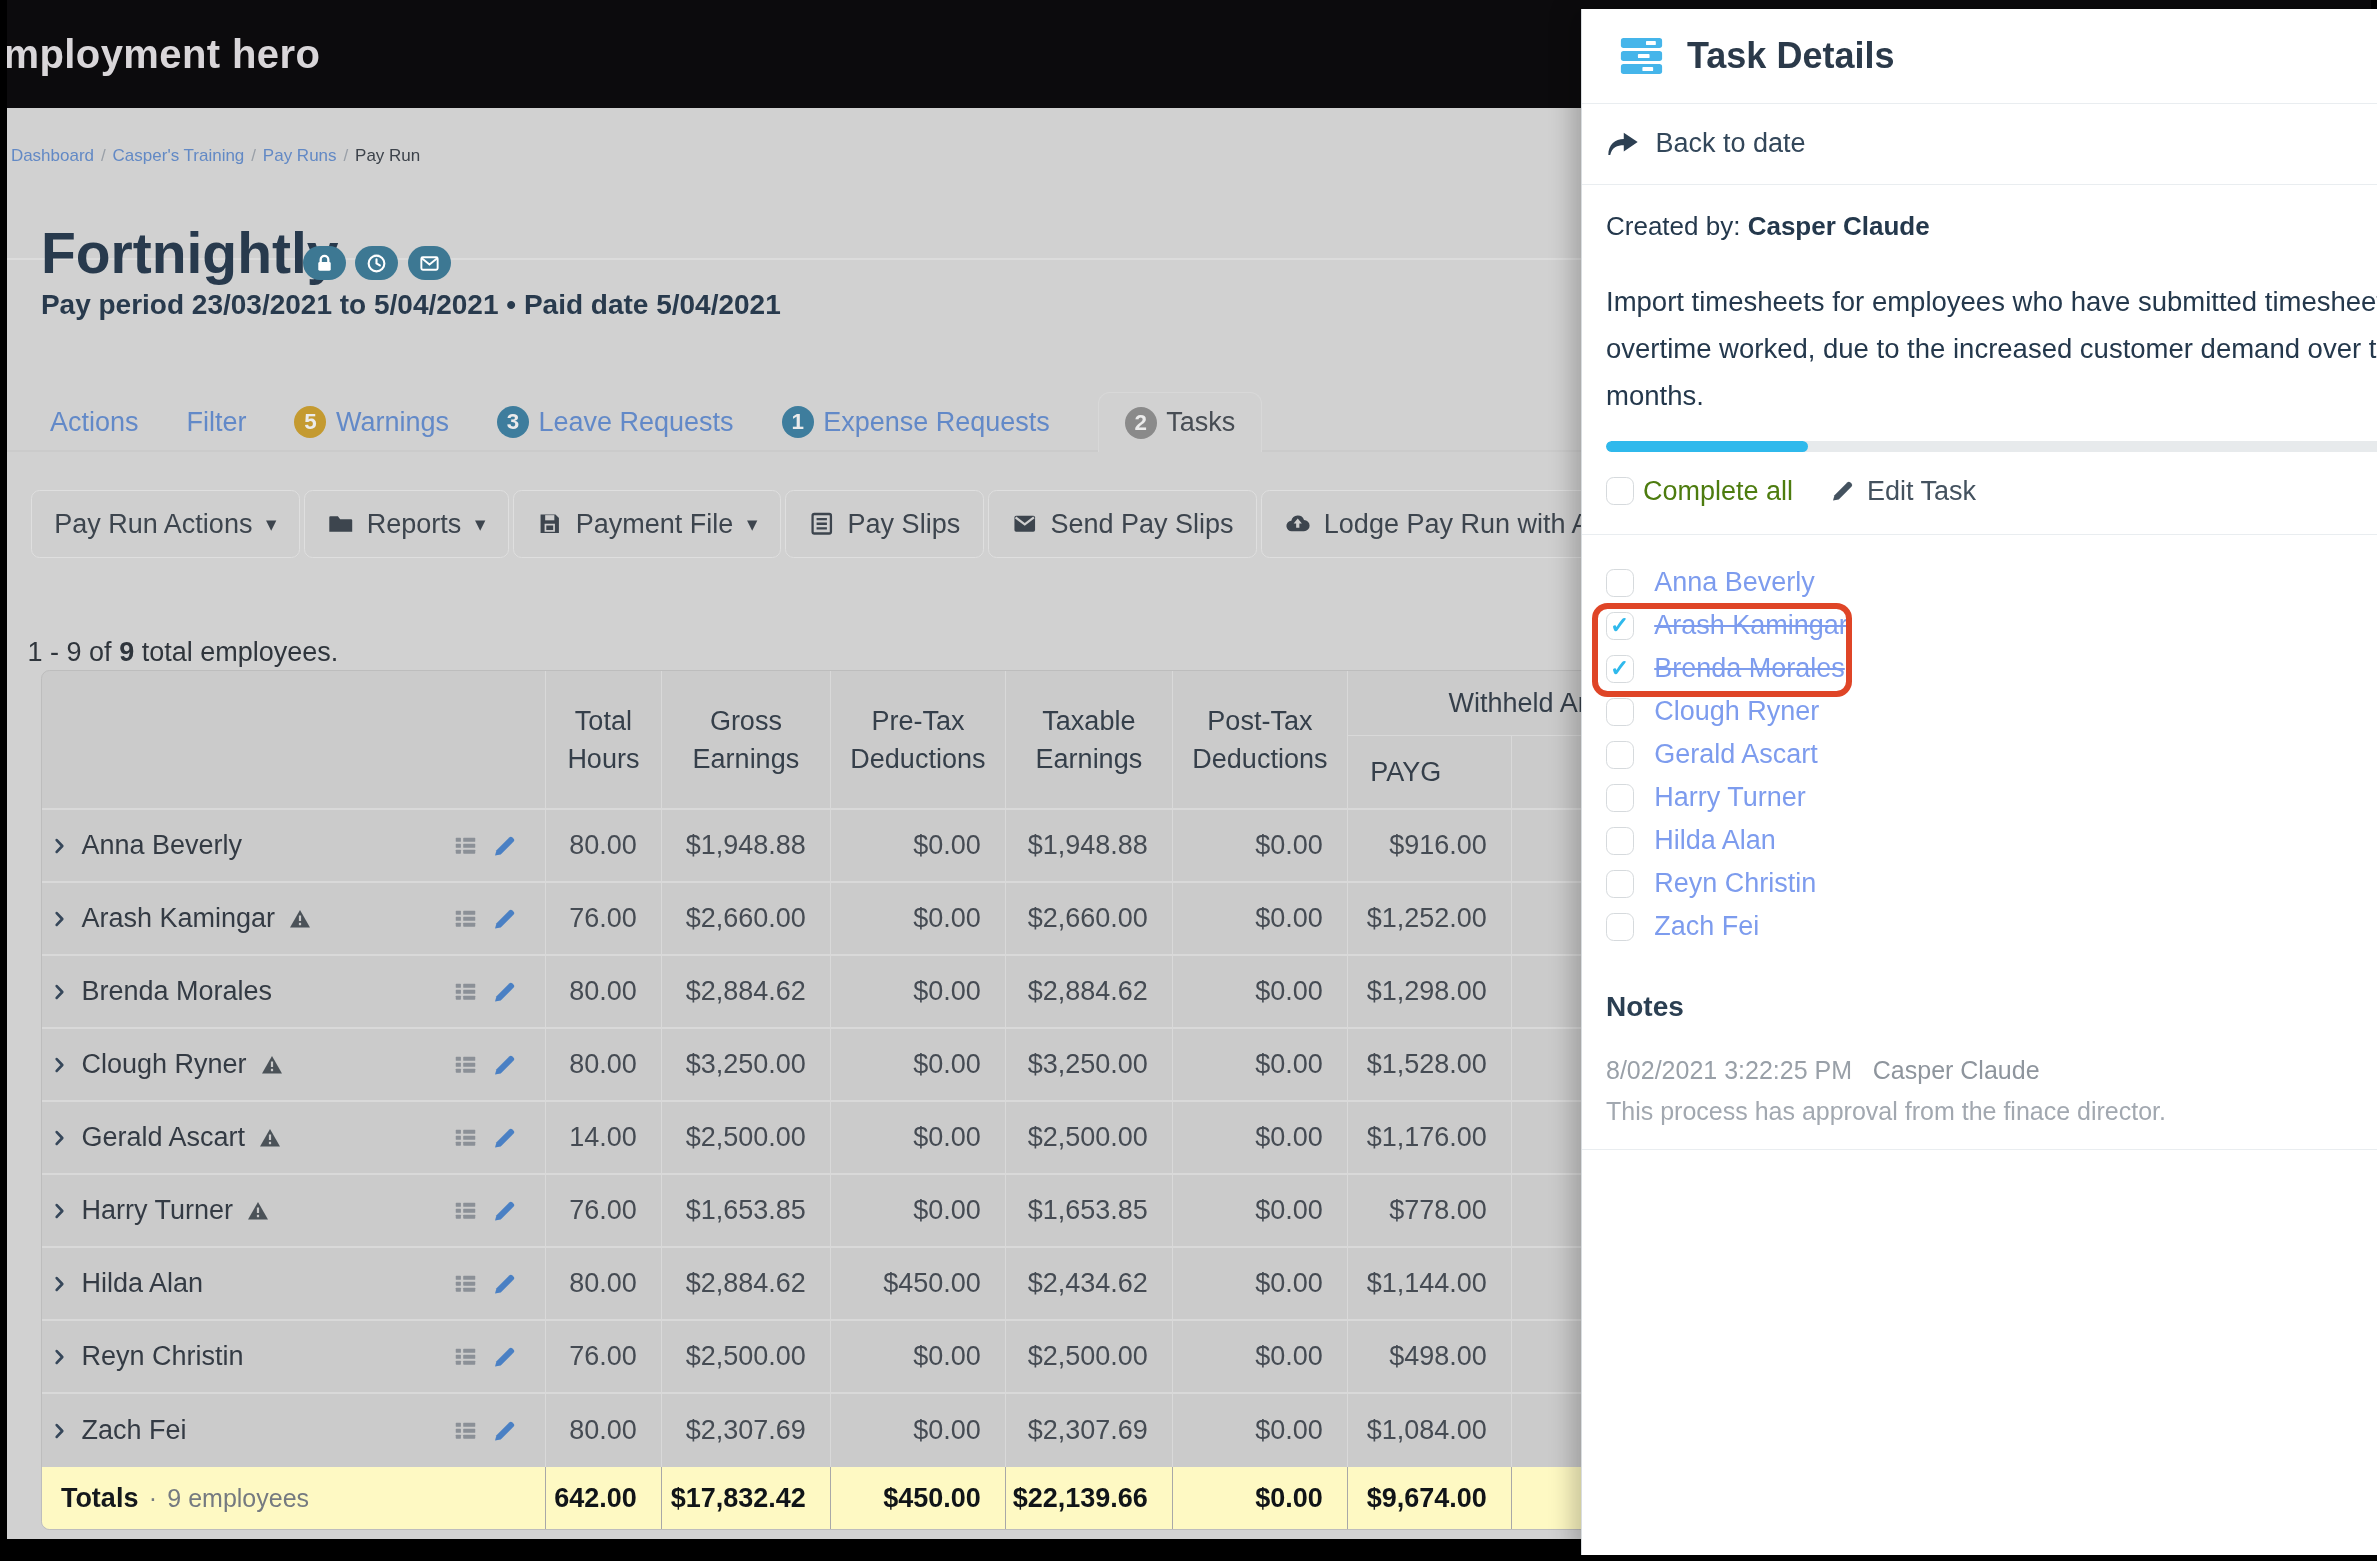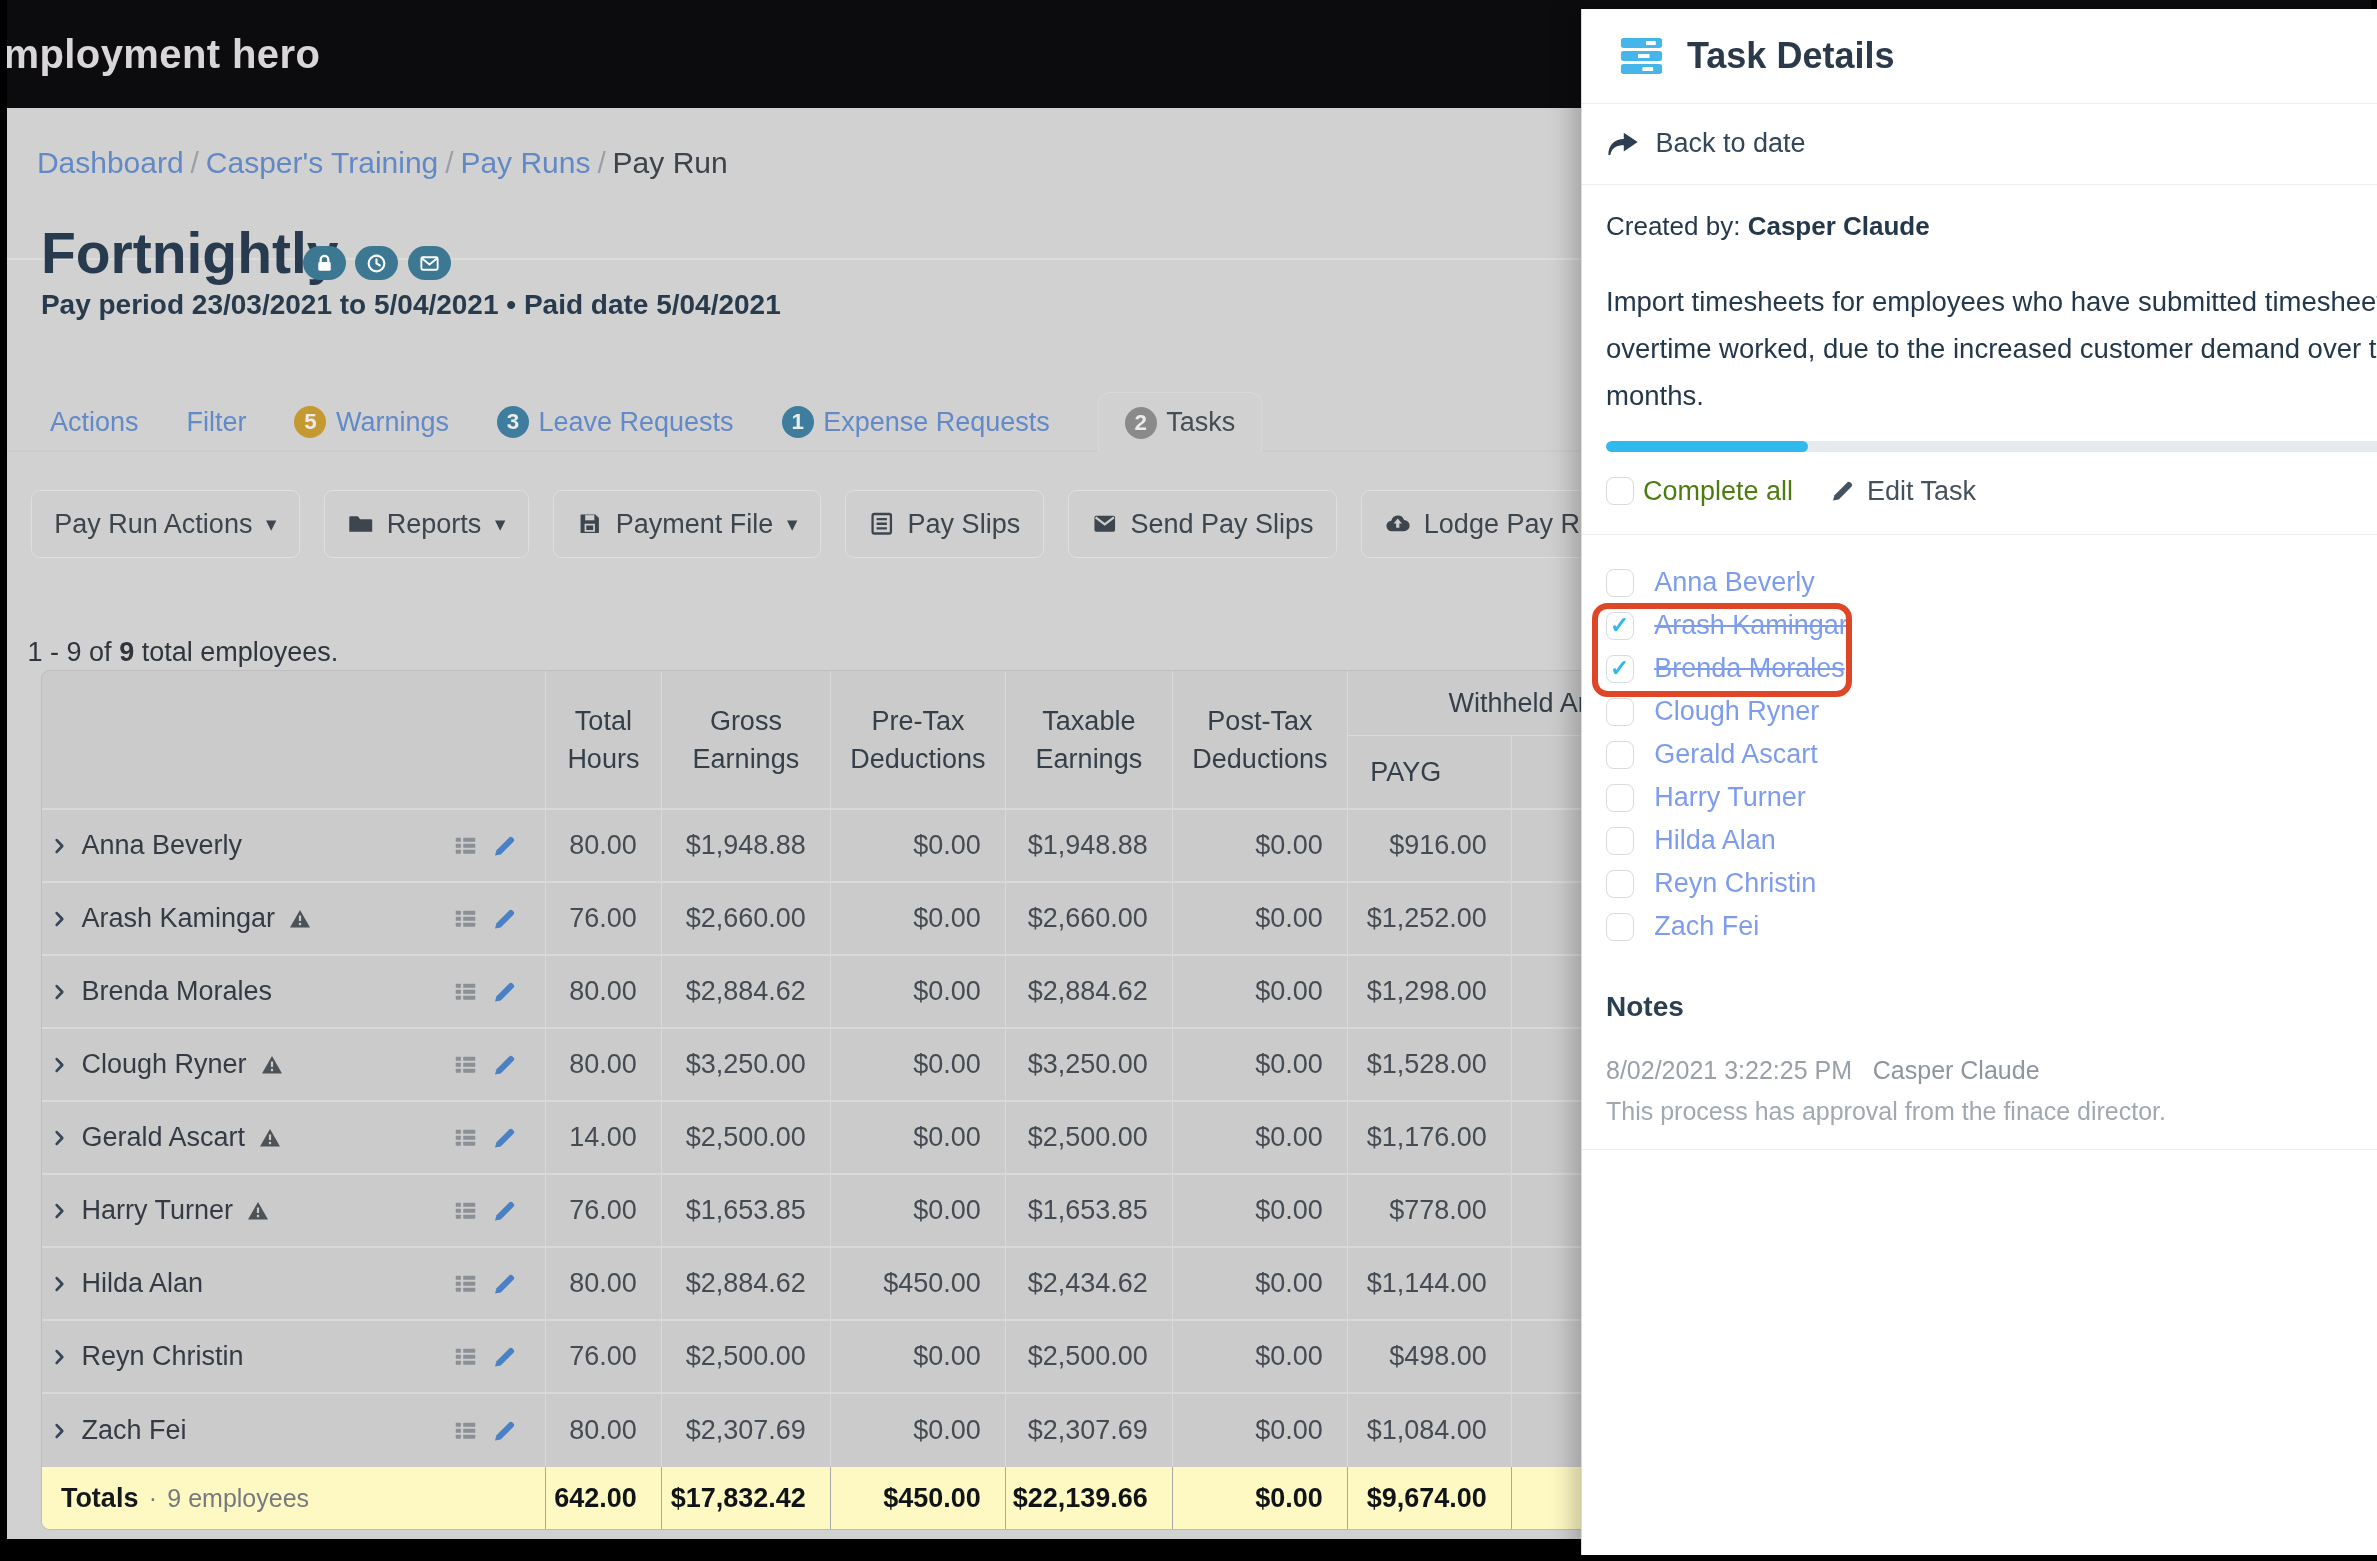--- a/index.html
+++ b/index.html
@@ -7,21 +7,21 @@
   .screen{position:relative;width:2377px;height:1561px;background:#000;overflow:hidden;
           font-family:"Liberation Sans",sans-serif;}
   .app{position:absolute;left:6.9px;top:0;width:2364px;height:1539px;background:#d1d1d1;overflow:hidden;}
 
   
   .topbar{position:relative;height:108px;background:#0c0b0d;overflow:hidden;}
   .logo{position:absolute;left:-26px;top:50%;transform:translateY(-50%);
         font-size:40px;font-weight:600;letter-spacing:0.4px;color:#d9d6d9;white-space:nowrap;}
 
   
-  .breadcrumb{position:absolute;left:30px;top:146px;font-size:30px;white-space:nowrap;}
+  .breadcrumb{position:absolute;left:4px;top:146px;font-size:17px;white-space:nowrap;}
   .bc-link{color:#6289c5;cursor:pointer;}
   .bc-sep{color:#9aa0a8;margin:0 6.9px;}
   .bc-current{color:#3d434b;}
   .bc-divider{position:absolute;left:0;top:258px;width:100%;height:1.7px;background:#dcdcdc;}
 
   
   .page-title{position:absolute;left:34px;top:220px;font-size:57px;font-weight:bold;color:#283a4d;}
   .title-icons{position:absolute;left:296px;top:246px;display:flex;gap:9.5px;}
   .oval{width:43px;height:34px;border-radius:17px;background:#3d7893;display:flex;align-items:center;justify-content:center;color:#fff;}
   .oval .ic{width:23px;height:23px;}
@@ -30,21 +30,21 @@
   
   .tabs-underline{position:absolute;left:0;top:450px;width:100%;height:1.7px;background:#cbcbcb;z-index:1;}
   .tabs{position:absolute;left:0;top:392px;height:60px;display:flex;align-items:center;padding-left:43px;z-index:2;}
   .tab{display:flex;align-items:center;margin-right:48px;font-size:27px;color:#6289c8;cursor:pointer;white-space:nowrap;}
   .tab .badge{min-width:32px;height:32px;border-radius:16.4px;padding:0 3.4px;color:#ebebeb;font-size:22.4px;font-weight:bold;
               display:flex;align-items:center;justify-content:center;margin-right:9.5px;}
   .tab.active{height:60px;background:#d1d1d1;border:1.7px solid #d8d8d8;border-bottom:none;
               border-radius:12px 12px 0 0;padding:0 26px;margin-right:0;color:#474d54;}
 
   
-  .toolbar{position:absolute;left:24px;top:490px;display:flex;gap:24px;}
+  .toolbar{position:absolute;left:24px;top:490px;display:flex;gap:4px;}
   .btn{height:68px;background:#cfcfcf;border:1.7px solid #dfdfdf;border-radius:8.6px;display:flex;align-items:center;
        padding:0 22.4px;font-size:27px;color:#3d454e;gap:12px;font-family:inherit;cursor:pointer;white-space:nowrap;}
   .btn .ic{width:27.5px;height:27.5px;}
   .caret{font-size:20.7px;margin-left:1.7px;}
 
   
   .summary{position:absolute;left:20.7px;top:637px;font-size:27px;color:#2f353c;}
 
   
   .paytable{position:absolute;left:34px;top:670px;width:1727px;border:1.7px solid #bdbdbd;border-radius:8.6px;

